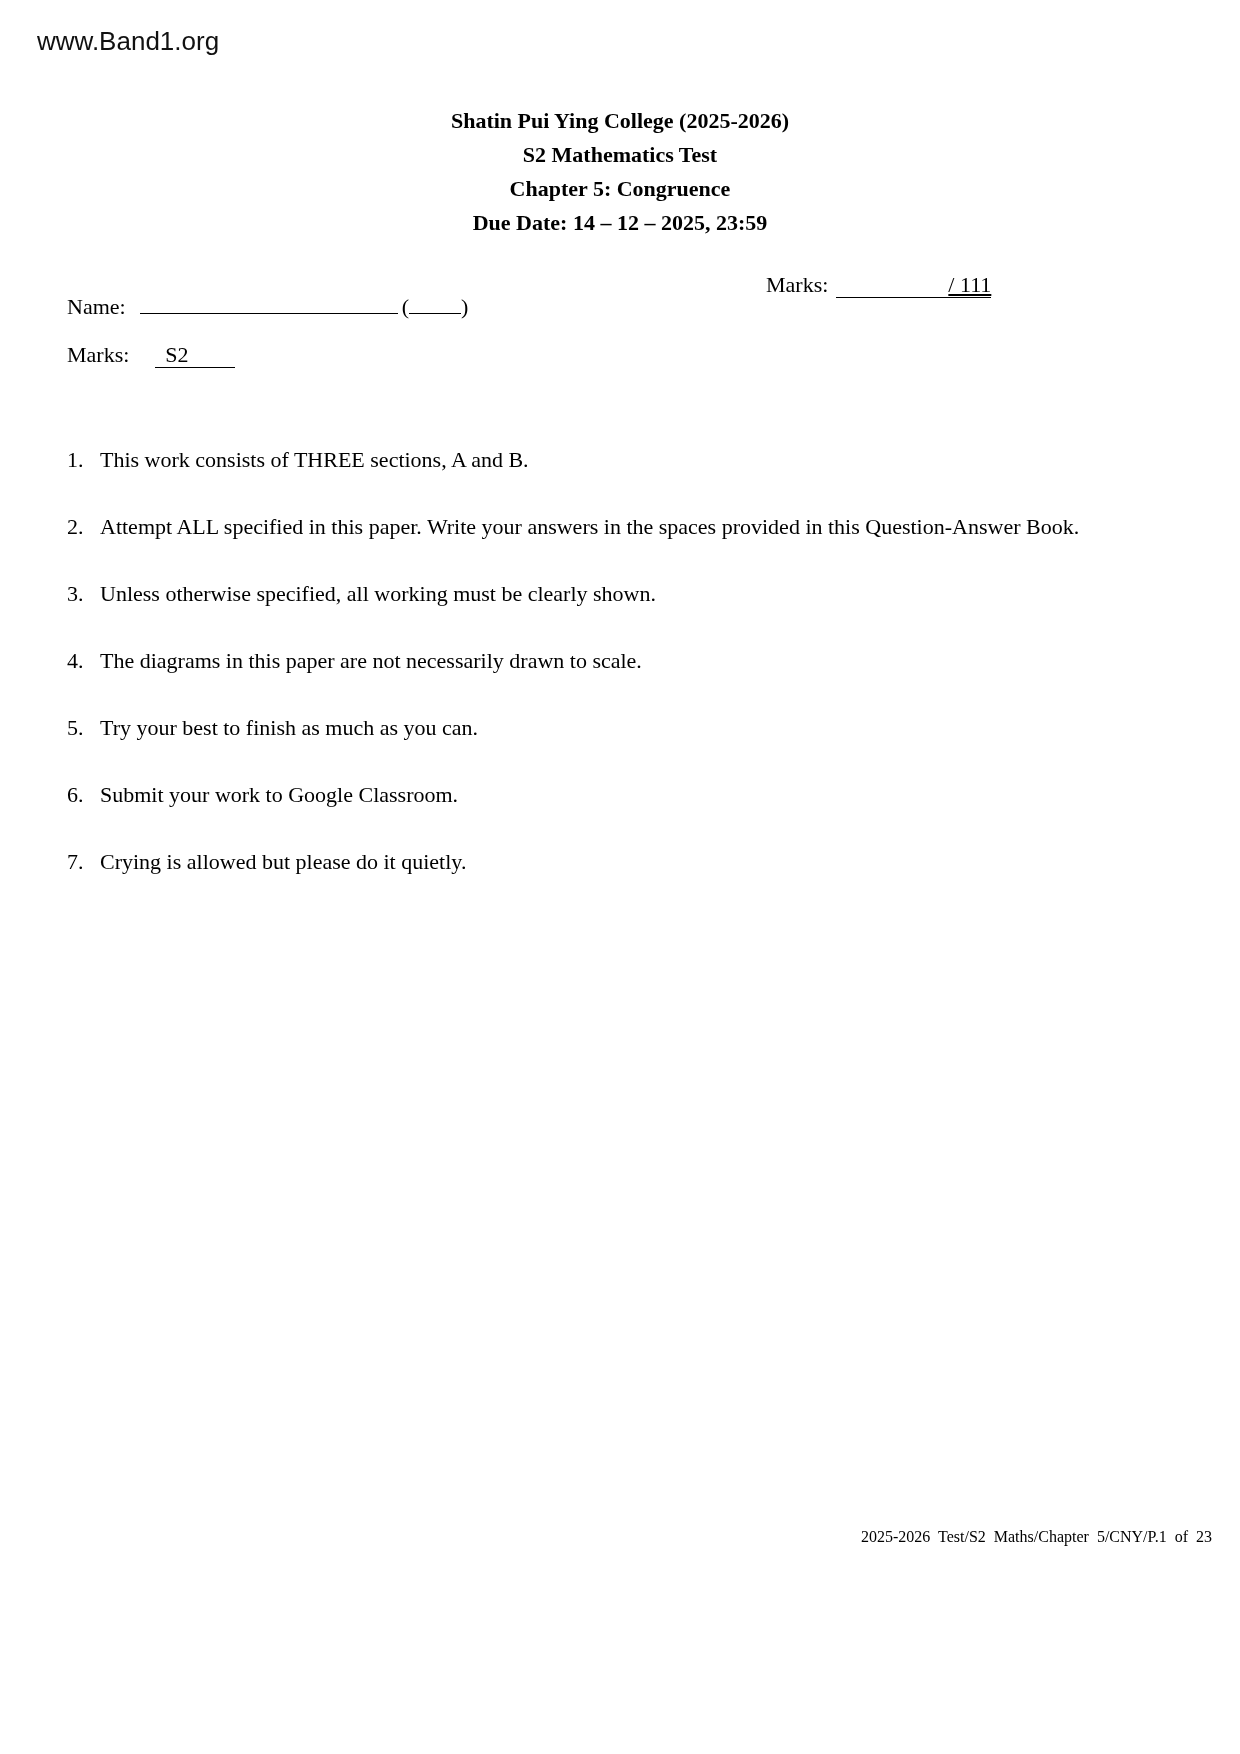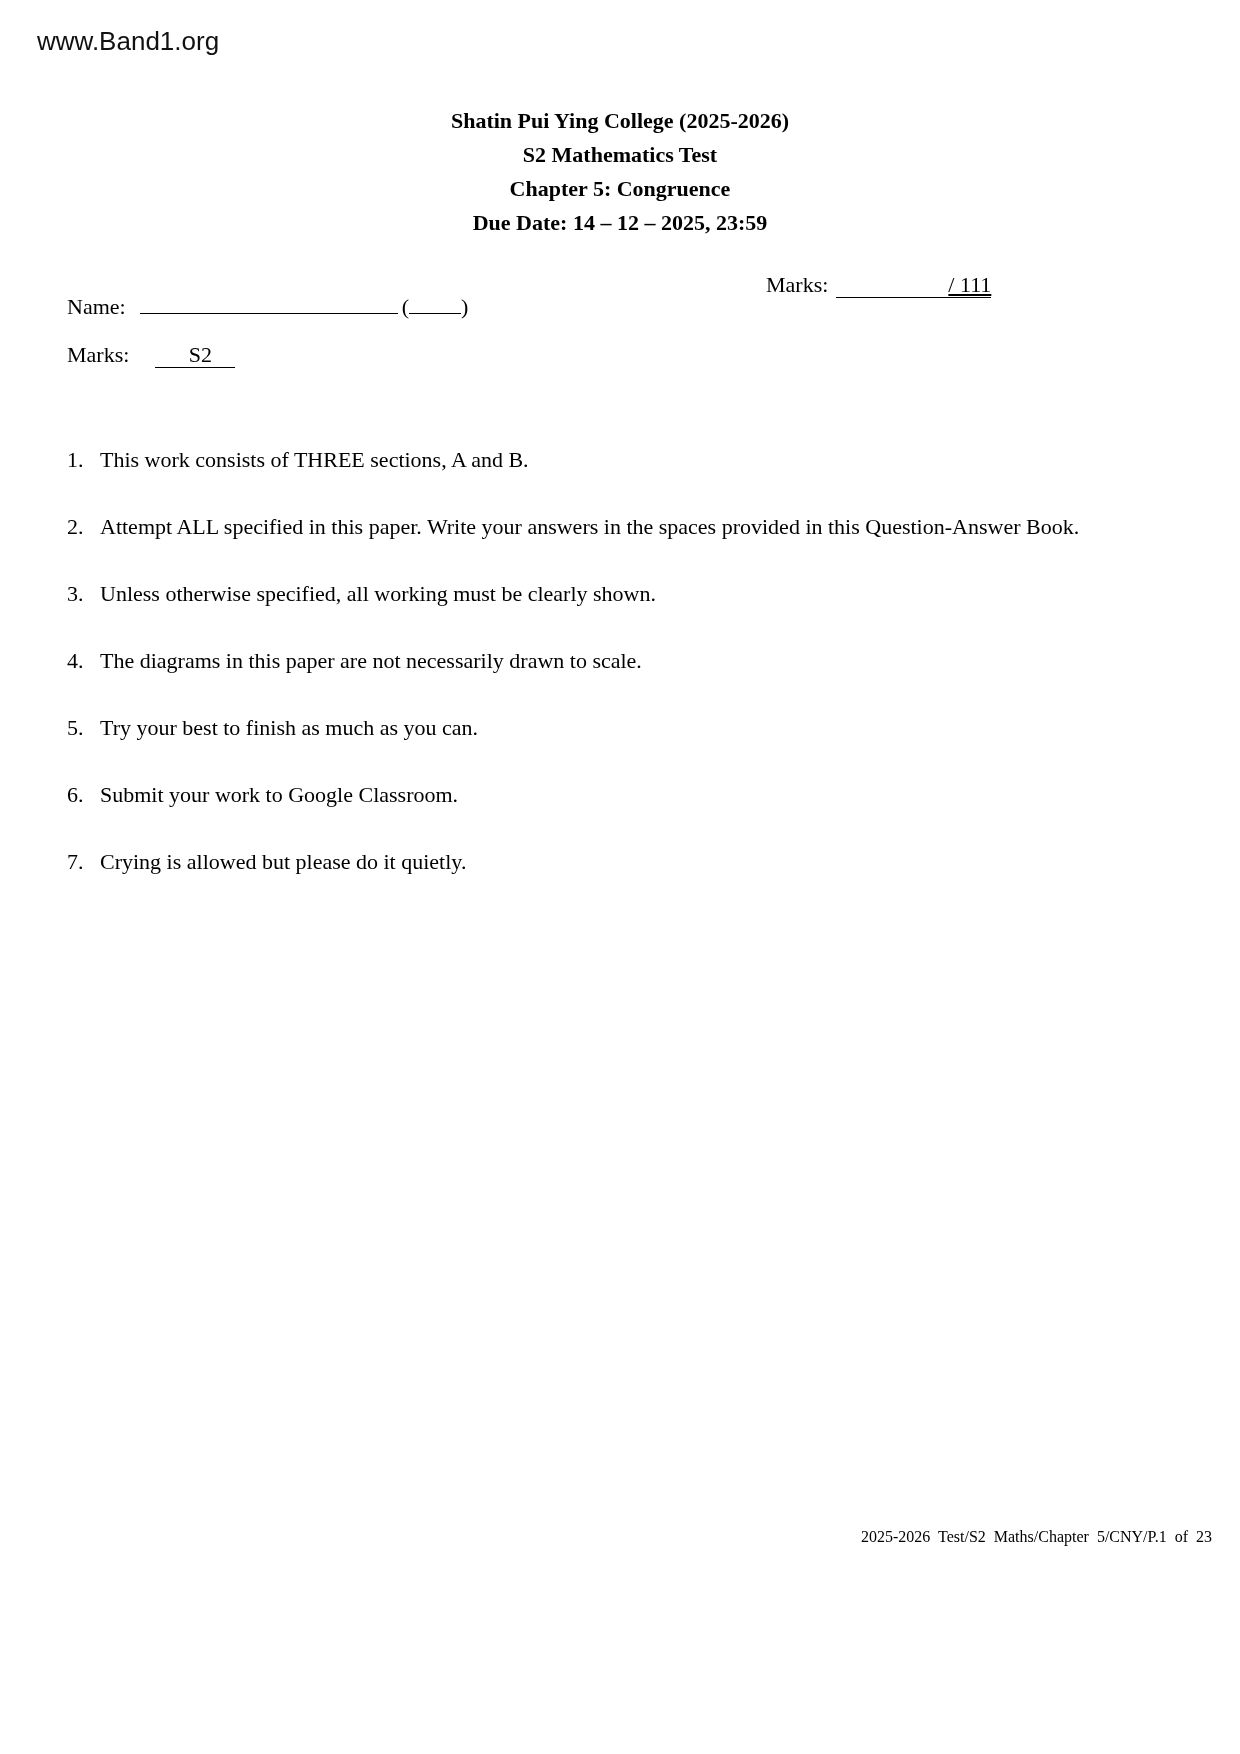--- a/index.html
+++ b/index.html
@@ -39,21 +39,20 @@
     right: 40px;
     font-size: 22px;
   }
   .name-row { position: relative; height: 34px; }
   .name-group { position: absolute; left: 0; top: 18px; display: flex; align-items: baseline; }
   .marks-group { position: absolute; left: 699px; top: 0; display: flex; align-items: baseline; }
   .u-line {
     display: inline-block;
     border-bottom: 1.5px solid #000;
     height: 24px;
-    text-align: center;
   }
   .name-line { width: 258px; margin-left: 14px; }
   .paren { font-size: 22px; }
   .paren-open { margin-left: 4px; }
   .paren-gap { width: 52px; }
   .marks-line {
     width: 155px;
     margin-left: 8px;
     text-align: right;
     height: 26px;

